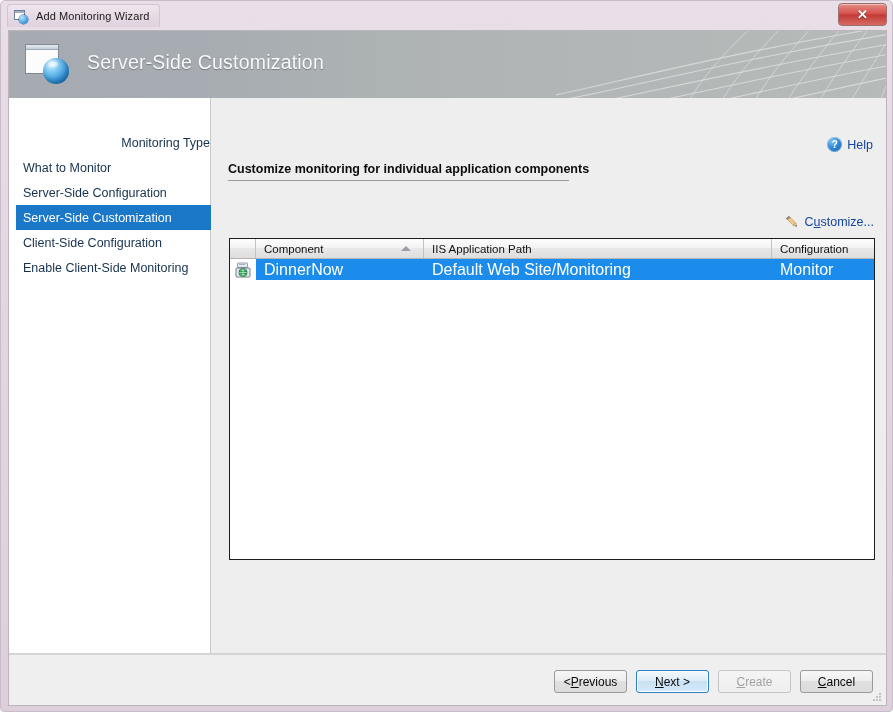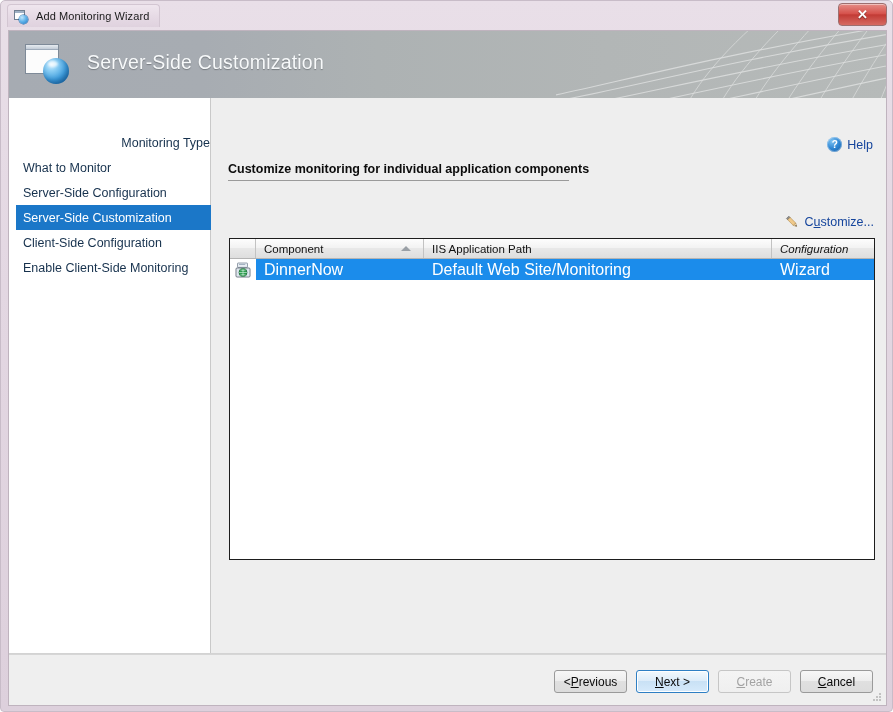--- a/index.html
+++ b/index.html
@@ -307,21 +307,21 @@
     padding-left: 8px;
     border-right: 1px solid #c2c2c2;
     box-sizing: border-box;
     position: relative;
     cursor: pointer;
     white-space: nowrap;
   }
   .hc.c-icon { width: 26px; padding-left: 0; }
   .hc.c-comp { width: 168px; }
   .hc.c-path { width: 348px; }
-  .hc.c-conf { width: 102px; border-right: none; font-style: italic; }
+  .hc.c-conf { width: 102px; border-right: none; }
   .sort-tri {
     position: absolute;
     right: 12px; top: 7px;
     width: 0; height: 0;
     border-left: 5px solid transparent;
     border-right: 5px solid transparent;
     border-bottom: 5px solid #9aa0a6;
   }
   .grid-row {
     display: flex;
@@ -520,21 +520,21 @@
               <rect x="2.5" y="1" width="10" height="4.4" rx="0.6" fill="#e9eef4" stroke="#6c7a8a" stroke-width="0.7"></rect>
               <rect x="4" y="2.2" width="6.2" height="0.8" fill="#93a3b5"></rect>
               <rect x="1" y="6" width="14" height="9" rx="1" fill="#f2f4f7" stroke="#4e5b6a" stroke-width="0.8"></rect>
               <rect x="2" y="7" width="12" height="7" fill="#dde6ef"></rect>
               <circle cx="8" cy="10.5" r="4" fill="#2f9e4f" stroke="#16632f" stroke-width="0.7"></circle>
               <path d="M4.1,10.5 h7.8 M8,6.6 v7.8 M5.2,7.8 q2.8,1.4 5.6,0 M5.2,13.2 q2.8,-1.4 5.6,0" fill="none" stroke="#cfeedd" stroke-width="0.65"></path>
             </svg>
           </div>
           <div class="cell c-comp">DinnerNow</div>
           <div class="cell c-path">Default Web Site/Monitoring</div>
-          <div class="cell c-conf">Wizard</div>
+          <div class="cell c-conf">Monitor</div>
         </div>
       </div>
     </div>
 
     <div class="footer">
       <div class="footer-sep"></div>
       <div class="btn-row">
         <button class="btn">
             <span>&lt; </span>
             <span class="u-mnem">P</span>

